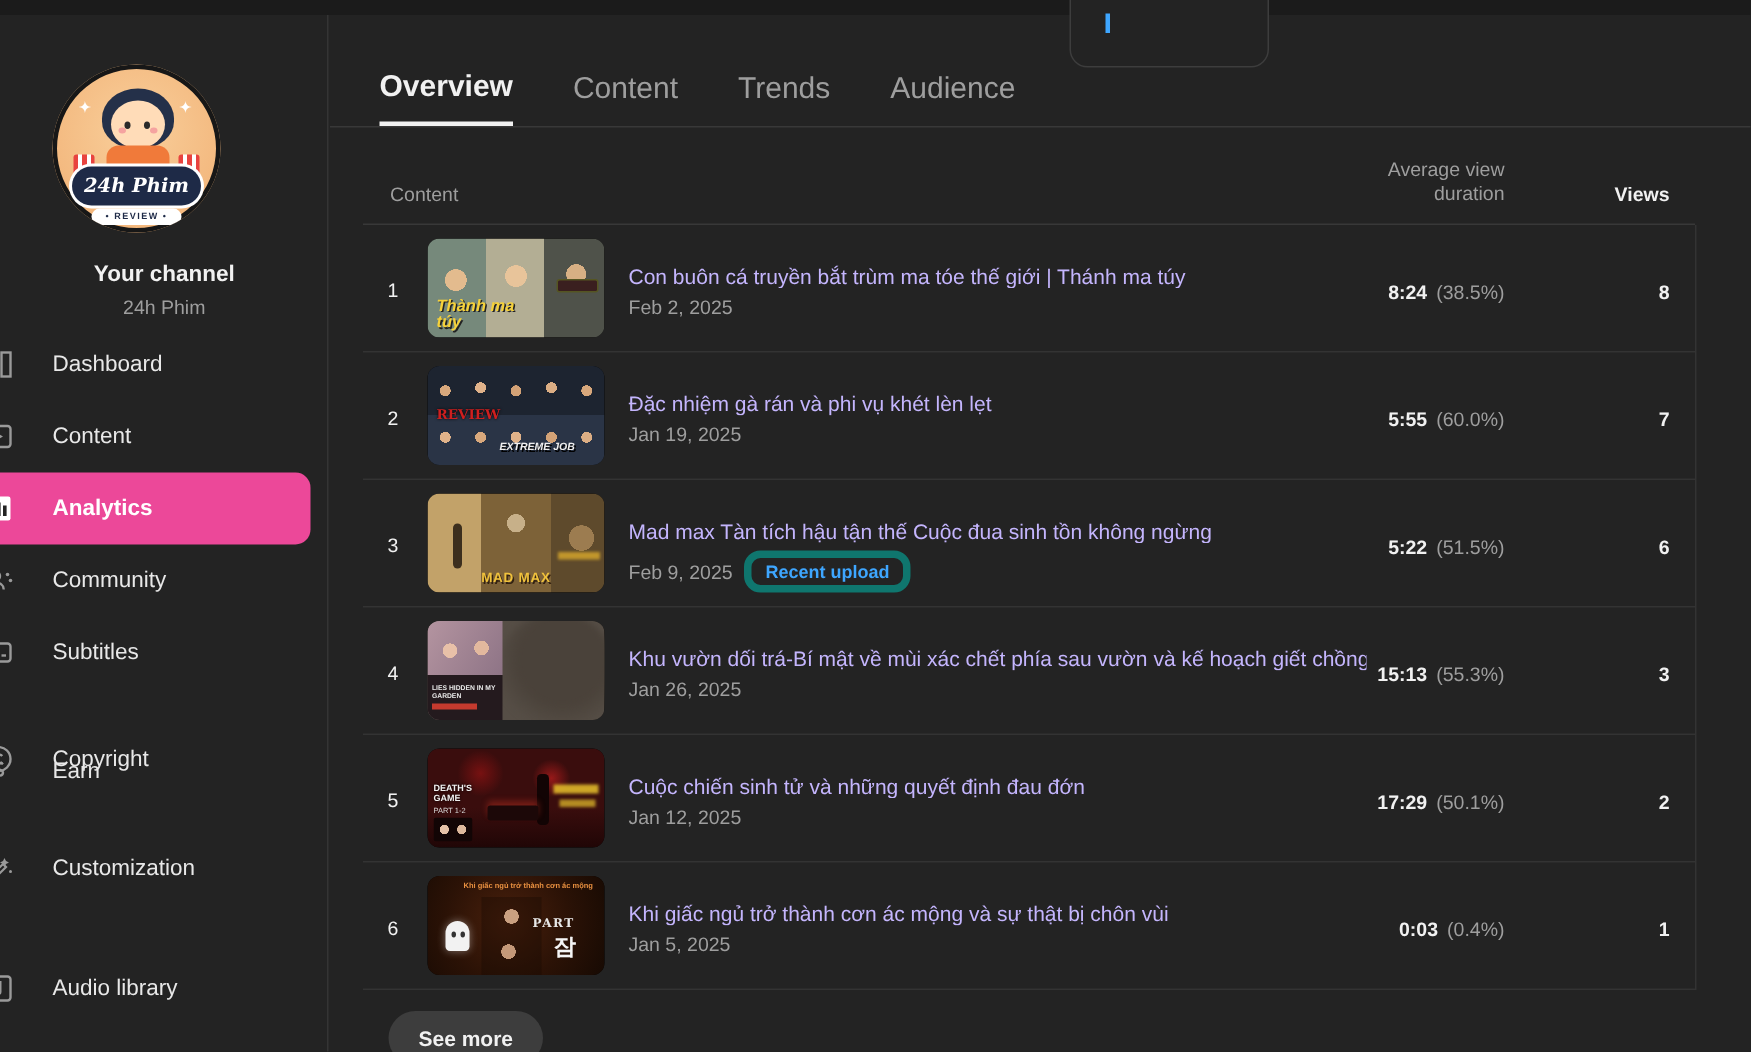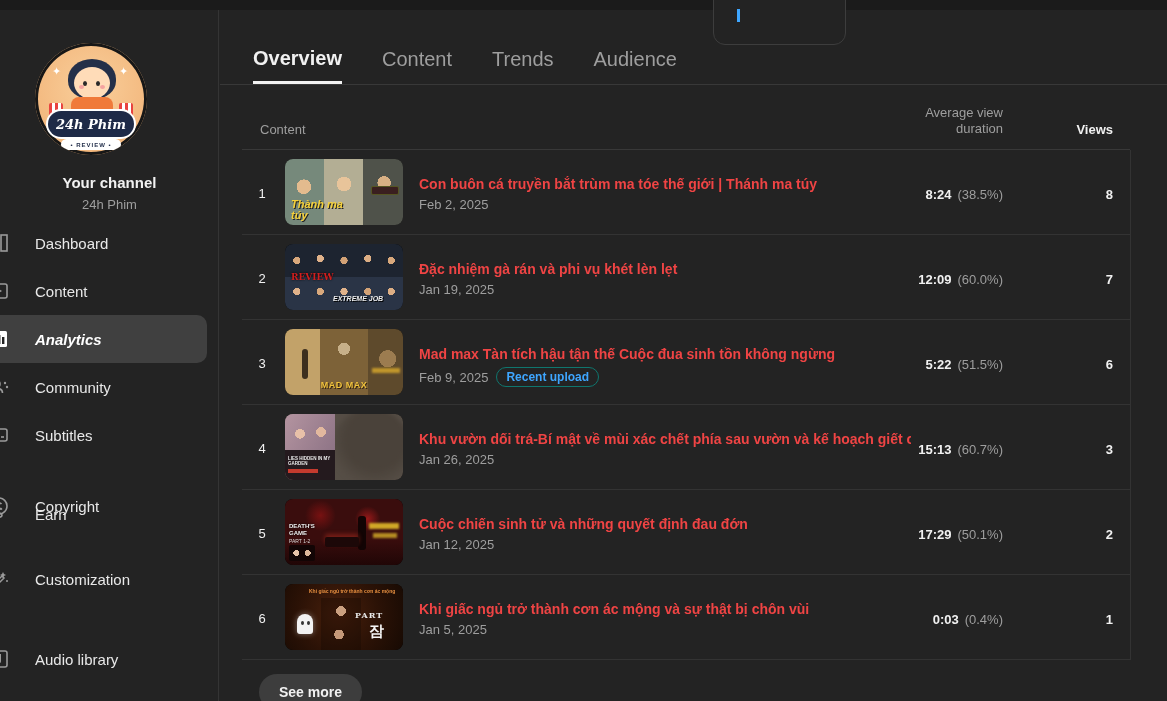--- a/index.html
+++ b/index.html
@@ -39,44 +39,44 @@
   #avatar .ribbon span { font-size:6px; font-weight:bold; letter-spacing:1px; color:#1e2a47; }
 
   #your-channel { position:absolute; left:0; top:164px; width:219px; text-align:center;
     font-size:15px; font-weight:700; color:#f1f1f1; }
   #channel-name { position:absolute; left:0; top:187px; width:219px; text-align:center; font-size:13px; color:#9e9e9e; }
 
   .nav-item { position:absolute; left:0; width:207px; height:48px; cursor:pointer; }
   .nav-item .nav-label { position:absolute; left:35px; top:50%; transform:translateY(-50%);
     font-size:15px; font-weight:500; color:#e8e8e8; }
   .nav-item .nav-icon { position:absolute; left:-12px; top:13px; width:22px; height:22px; }
-  .nav-item.active { background:#404040; border-radius:0 10px 10px 0;font-style:italic; }
+  .nav-item.active { background:#ec4899; border-radius:0 10px 10px 0; }
   .nav-item.active .nav-label { font-weight:700; color:#ffffff; }
 
   
   #tabbar { position:absolute; left:220px; top:10px; width:947px; height:75px; border-bottom:1px solid #383838;
     display:flex; align-items:stretch; padding-left:33px; gap:40px; }
   .tab { display:flex; align-items:center; font-size:20px; color:#9e9e9e; font-weight:500; cursor:pointer;
     padding-top:25px; }
   .tab.active { color:#f1f1f1; font-weight:700; border-bottom:3px solid #f1f1f1; }
 
   
   #thead { position:absolute; left:242px; top:85px; width:888px; height:65px; border-bottom:1px solid #383838; }
   #thead .h-content { position:absolute; left:18px; bottom:12px; font-size:13px; color:#9e9e9e; }
   #thead .h-avd { position:absolute; right:127px; bottom:12px; font-size:13px; color:#9e9e9e; text-align:right; line-height:16px; }
   #thead .h-views { position:absolute; right:17px; bottom:12px; font-size:13px; color:#f1f1f1; font-weight:700; }
 
   .row { position:absolute; left:242px; width:888px; height:85px; border-bottom:1px solid #333333; cursor:pointer; }
   .rank { position:absolute; left:0; top:36px; width:40px; text-align:center; font-size:13px; color:#f1f1f1; }
   .thumb { position:absolute; left:43px; top:9px; width:118px; height:66px; border-radius:8px; overflow:hidden; background:#000; }
   .meta { position:absolute; left:177px; top:26px; width:500px; }
-  .vtitle { font-size:14px; color:#ef4444; max-width:492px; white-space:nowrap; overflow:hidden;font-weight:bold; }
+  .vtitle { font-size:14px; color:#c4b5fd; max-width:492px; white-space:nowrap; overflow:hidden; }
   .dateline { margin-top:5px; display:flex; align-items:center; gap:8px; }
   .vdate { font-size:13px; color:#9e9e9e; }
-  .badge { font-size:12px; font-weight:700; color:#3ea6ff; border:1px solid #0f766e; border-radius:11px;
+  .badge { font-size:12px; font-weight:700; color:#3ea6ff; border:5px solid #0f766e; border-radius:11px;
     padding:2px 9px; line-height:14px; }
   .dur { position:absolute; right:127px; top:37px; font-size:13px; text-align:right; white-space:nowrap; }
   .dur .t { font-weight:700; color:#f1f1f1; } .dur .p { color:#9e9e9e; margin-left:6px; }
   .views { position:absolute; right:17px; top:37px; font-size:13px; font-weight:700; color:#f1f1f1; }
 
   #vdivider { position:absolute; left:1130px; top:150px; width:1px; height:510px; background:#333333; }
 
   #see-more { position:absolute; left:259px; top:674px; height:36px; padding:0 20px; border:none; border-radius:18px;
     background:#3d3d3d; color:#f1f1f1; font-size:14px; font-weight:700; font-family:inherit; cursor:pointer; }
 
@@ -338,21 +338,21 @@
     <div class="cap t2-review">REVIEW</div>
     <div class="cap t2-job">EXTREME JOB</div>
   </div>
   <div class="meta">
     <div class="vtitle">Đặc nhiệm gà rán và phi vụ khét lèn lẹt</div>
     <div class="dateline">
         <span class="vdate">Jan 19, 2025</span>
       </div>
   </div>
   <div class="dur">
-    <span class="t">12:09</span><span class="p">(60.0%)</span>
+    <span class="t">5:55</span><span class="p">(60.0%)</span>
   </div>
   <div class="views">7</div>
 </div>
 
 <div class="row" style="top:320px">
   <div class="rank">3</div>
   <div class="thumb">
     <div class="t3-bg"></div>
     <div class="t3-fig"></div>
     <div class="t3-side"></div>
@@ -381,21 +381,21 @@
     <div class="cap t4-cap">LIES HIDDEN IN MY GARDEN</div>
     <div class="t4-red"></div>
   </div>
   <div class="meta">
     <div class="vtitle">Khu vườn dối trá-Bí mật về mùi xác chết phía sau vườn và kế hoạch giết chồng đi…</div>
     <div class="dateline">
         <span class="vdate">Jan 26, 2025</span>
       </div>
   </div>
   <div class="dur">
-    <span class="t">15:13</span><span class="p">(60.7%)</span>
+    <span class="t">15:13</span><span class="p">(55.3%)</span>
   </div>
   <div class="views">3</div>
 </div>
 
 <div class="row" style="top:490px">
   <div class="rank">5</div>
   <div class="thumb">
     <div class="t5-bg"></div>
     <div class="t5-fig"></div>
     <div class="t5-table"></div>

